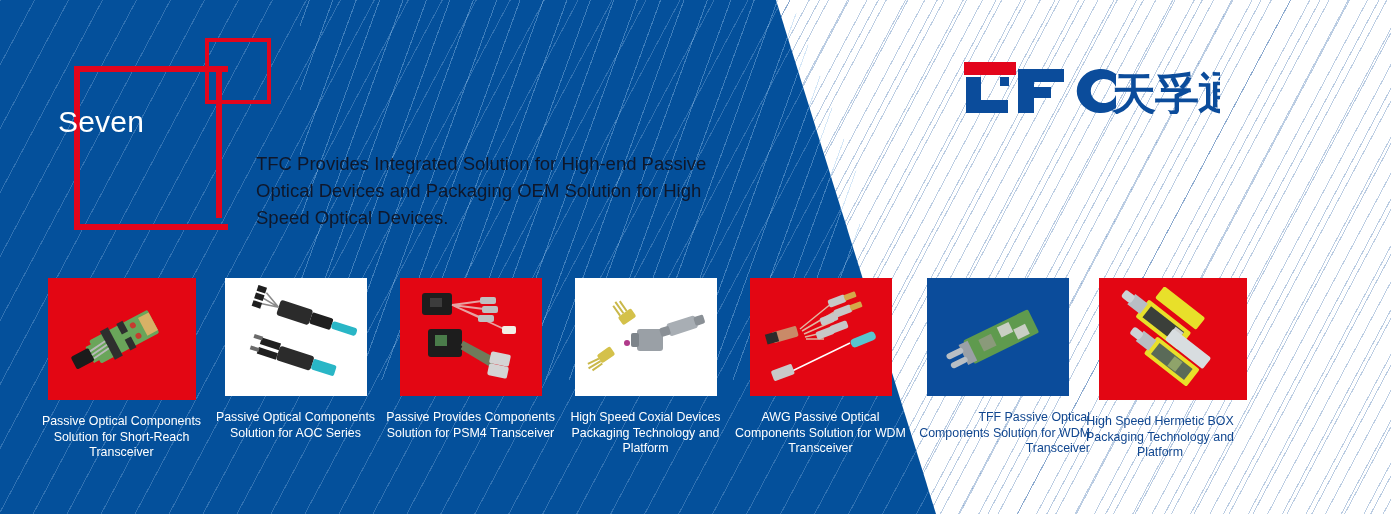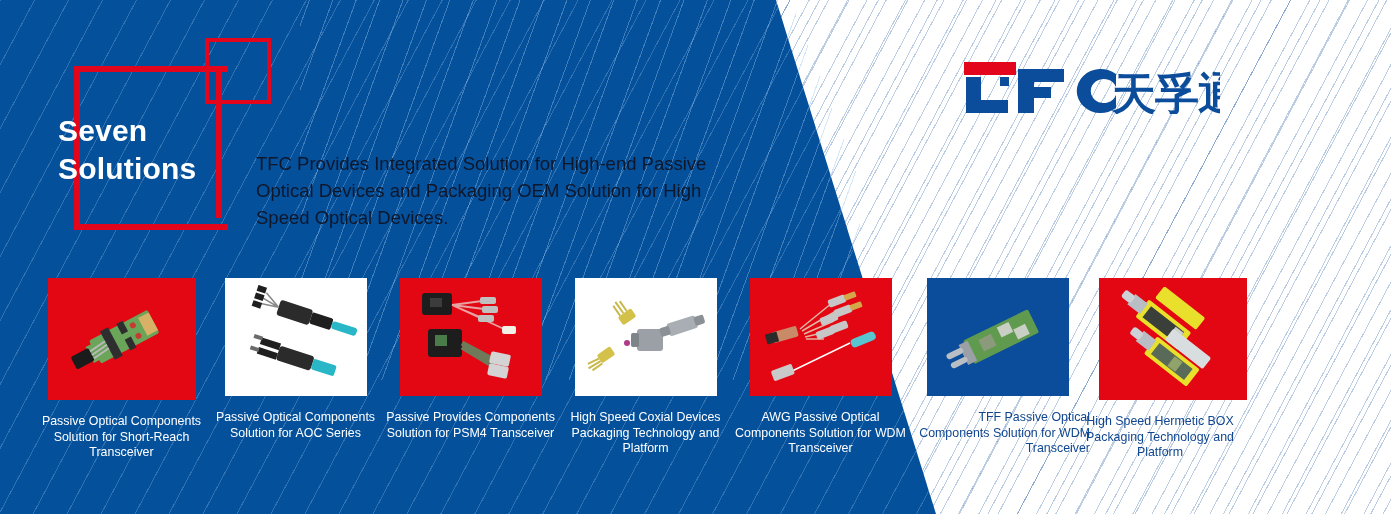--- a/index.html
+++ b/index.html
@@ -53,22 +53,22 @@
   .frame-big-right{
     position:absolute;left:216px;top:66px;width:6px;height:152px;background:#e3051c;
   }
   .frame-small{
     position:absolute;left:205px;top:38px;width:58px;height:58px;
     border:4px solid #e3051c;background:transparent;
   }
 
   
   .headline{
-    position:absolute;left:58px;top:112px;width:180px;
-    color:#ffffff;font-weight:bold;font-size:30px;line-height:38px;
+    position:absolute;left:58px;top:103px;width:180px;
+    color:#ffffff;font-weight:normal;font-size:30px;line-height:38px;
     letter-spacing:.2px;
   }
   .headline span{display:block;}
 
   .subtext{
     position:absolute;left:256px;top:150px;width:470px;
     color:#0f172a;font-size:18.5px;line-height:27px;font-weight:300;
   }
 
   
@@ -116,21 +116,20 @@
   <div class="bg-blue"></div>
   <div class="bg-blue-lines"></div>
   <div class="bg-blue-fan"></div>
 
   <div class="frame-big"></div>
   <div class="frame-big-right"></div>
   <div class="frame-small"></div>
 
   <div class="headline">
     <span>Seven</span>
-    <span>Solutions</span>
   </div>
 
   <div class="subtext">TFC Provides Integrated Solution for High-end Passive Optical Devices and Packaging OEM Solution for High Speed Optical Devices.</div>
 
   <div class="logo">
     <svg width="258" height="52" viewBox="0 0 258 52" xmlns="http://www.w3.org/2000/svg" aria-hidden="true">
 
       <rect x="2" y="0" width="52" height="13" fill="#e3051c"></rect>
 
       <rect x="4" y="15" width="15" height="36" fill="#0b4c9b"></rect>

